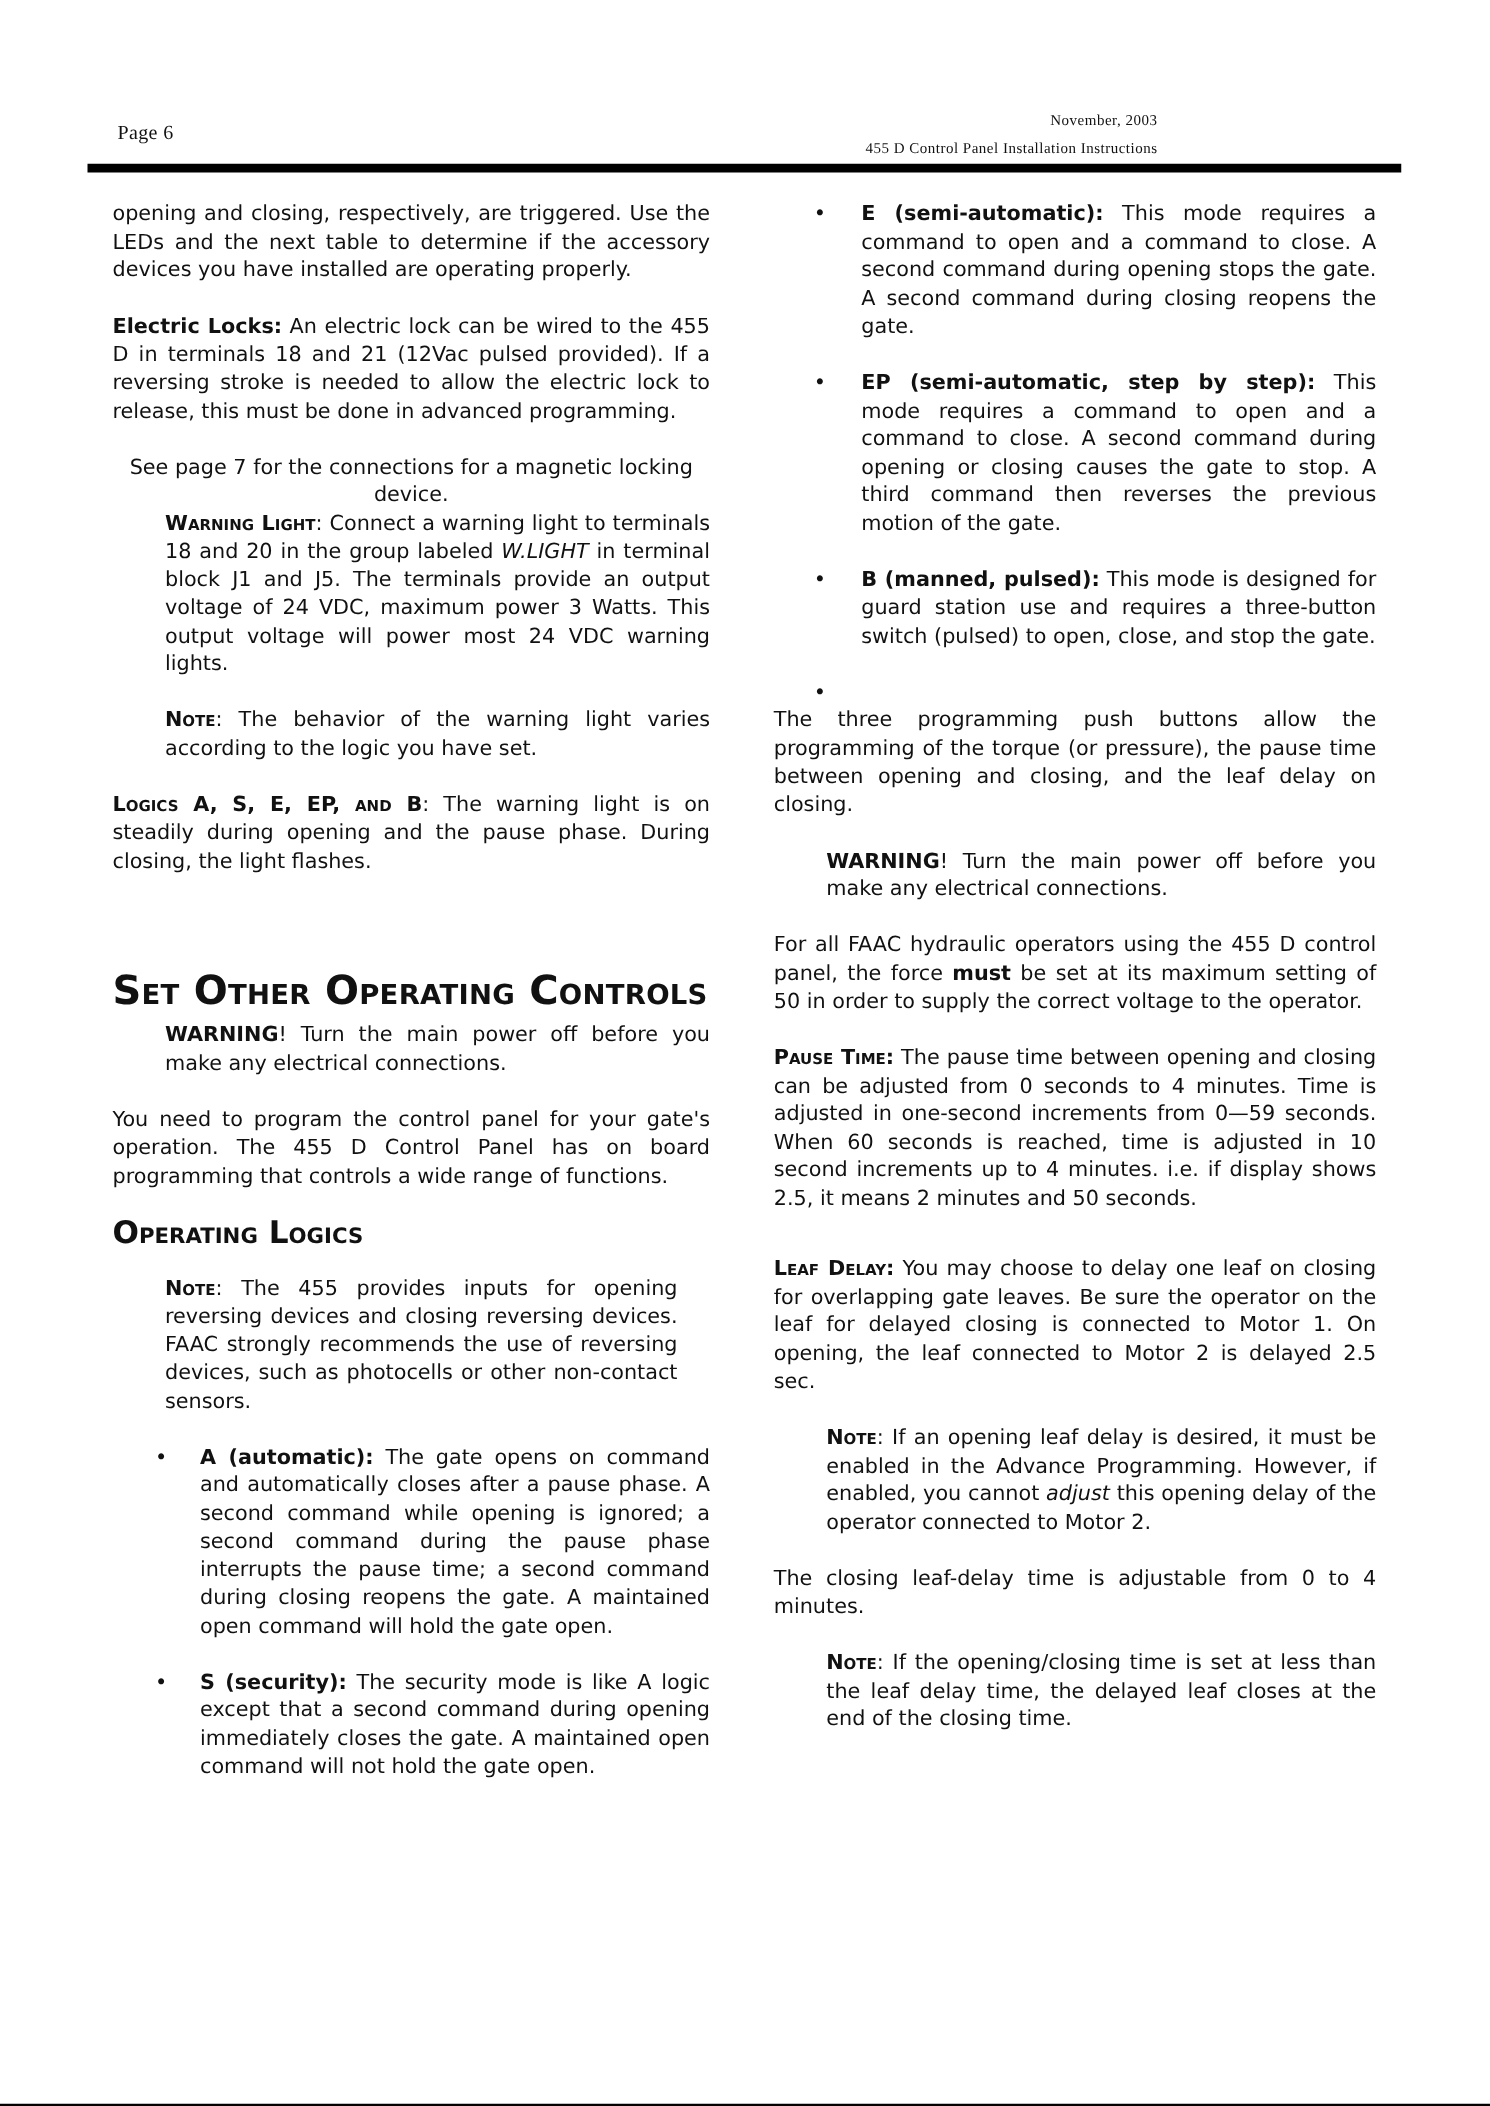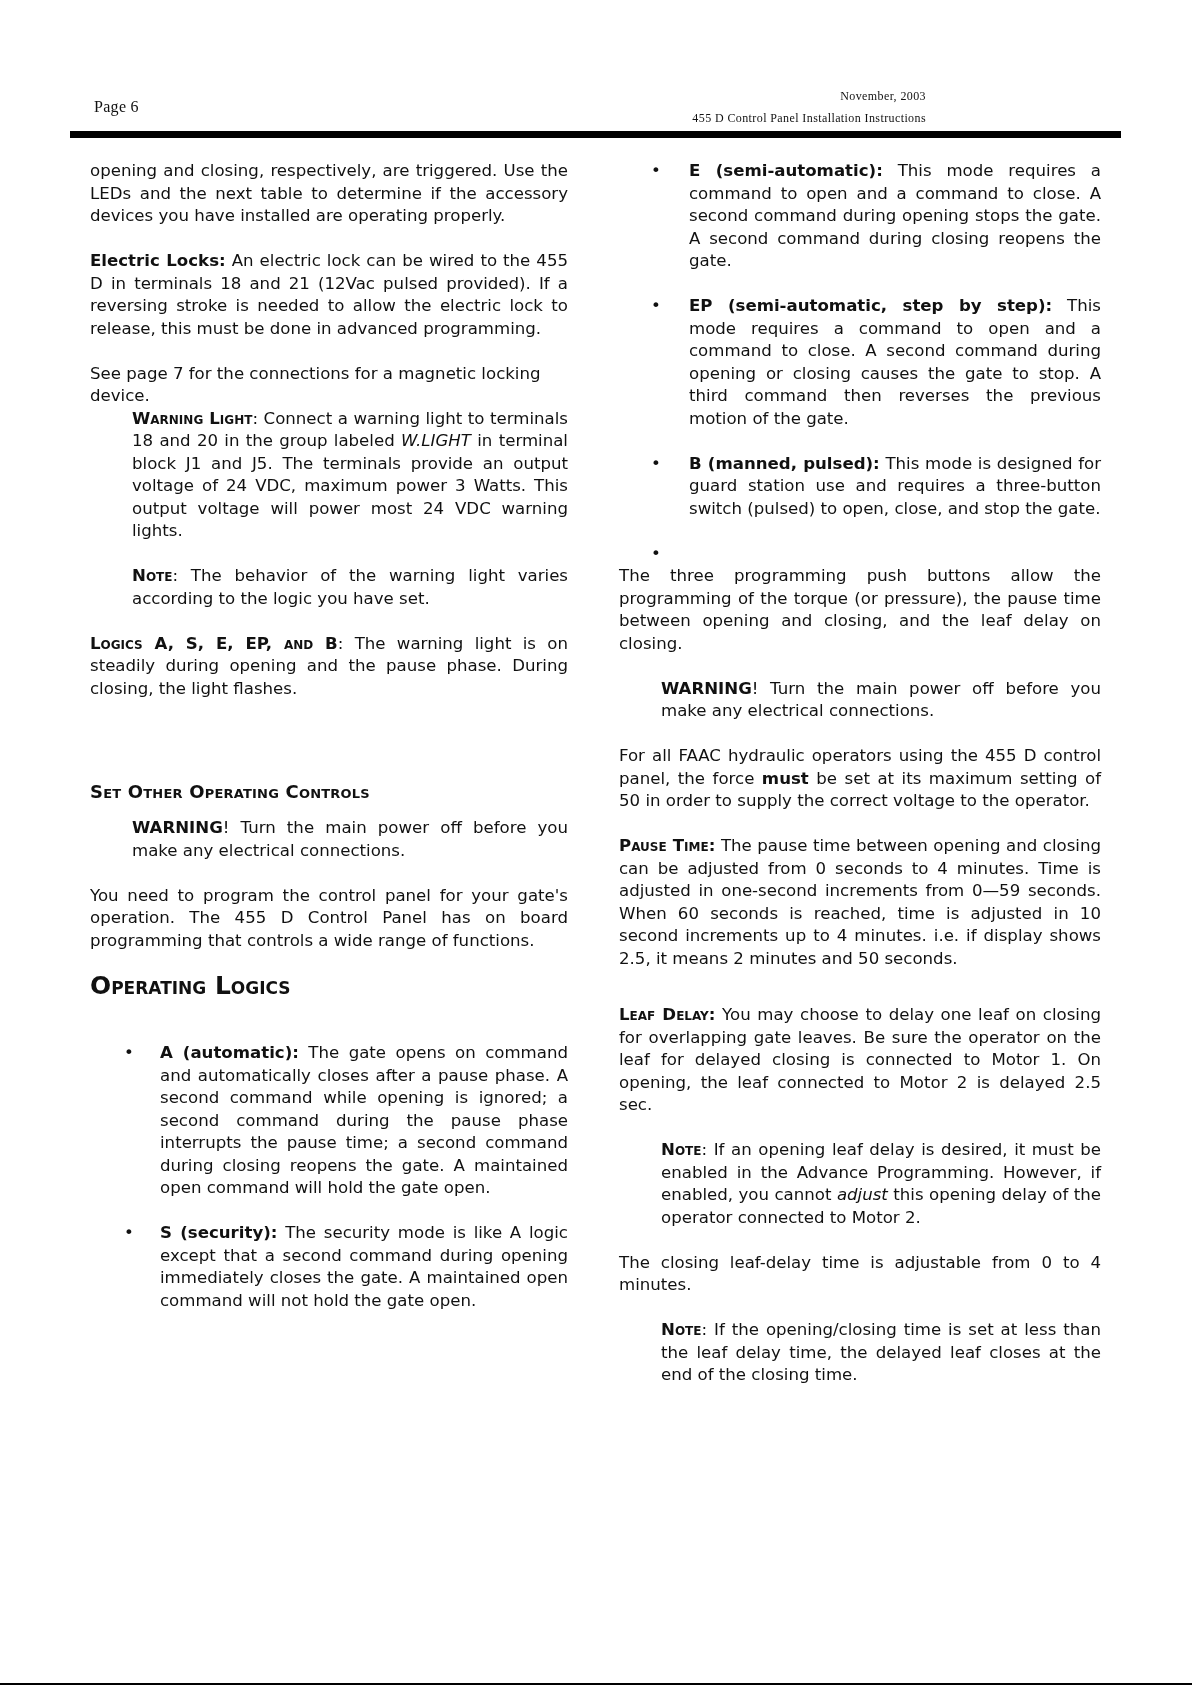--- a/index.html
+++ b/index.html
@@ -12,21 +12,21 @@
 
   .col { position:absolute; font-family:"DejaVu Sans","Liberation Sans",sans-serif; font-size:16.6px; line-height:22.5px; text-align:justify; }
   .col-left { left:90px; top:160px; width:478px; }
   .col-right { left:619px; top:160px; width:482px; }
   .col p { margin:0; }
   .gap { height:22.5px; }
   .indent { margin-left:42px !important; }
   .b { font-weight:bold; }
   .i { font-style:italic; }
   .sc { font-variant:small-caps; font-weight:bold; }
-  .h1 { font-family:"DejaVu Sans","Liberation Sans",sans-serif; font-weight:bold; font-size:18px; font-variant:small-caps; letter-spacing:0.2px; margin:0; text-align:left; }
+  .h1 { font-family:"DejaVu Sans","Liberation Sans",sans-serif; font-weight:bold; font-size:32px; font-variant:small-caps; letter-spacing:0.2px; margin:0; text-align:left; }
   .h2 { font-weight:bold; font-variant:small-caps; margin:0; text-align:left; }
   .bullet { position:relative; padding-left:70px; }
   .bullet .dot { position:absolute; left:34px; top:0; }
   .right-bullet { position:relative; padding-left:70px; }
   .right-bullet .dot { position:absolute; left:32px; top:0; }
 </style>
 </head>
 <body>
 
 <div class="page">
@@ -36,36 +36,37 @@
     <div>November, 2003</div>
     <div>455 D Control Panel Installation Instructions</div>
   </div>
   <div class="hdr-rule"></div>
 
   <div class="col col-left">
     <p>opening and closing, respectively, are triggered. Use the LEDs and the next table to determine if the accessory devices you have installed are operating properly.</p>
     <div class="gap"></div>
     <p><span class="b">Electric Locks:</span><span> An electric lock can be wired to the 455 D in terminals 18 and 21 (12Vac pulsed provided). If a reversing stroke is needed to allow the electric lock to release, this must be done in advanced programming.</span></p>
     <div class="gap"></div>
-    <p style="text-align:left">See page 7 for the connections for a magnetic locking device.</p>
+    <p style="text-align:center">See page 7 for the connections for a magnetic locking device.</p>
     <p class="indent"><span class="sc">Warning Light</span><span>: Connect a warning light to terminals 18 and 20 in the group labeled </span><span class="i">W.LIGHT</span><span> in terminal block J1 and J5. The terminals provide an output voltage of 24 VDC, maximum power 3 Watts. This output voltage will power most 24 VDC warning lights.</span></p>
     <div class="gap"></div>
     <p class="indent"><span class="sc">Note</span><span>: The behavior of the warning light varies according to the logic you have set.</span></p>
     <div class="gap"></div>
     <p><span class="sc">Logics A, S, E, EP, and B</span><span>: The warning light is on steadily during opening and the pause phase. During closing, the light flashes.</span></p>
     <div class="gap"></div>
     <div style="height:58px"></div>
     <h1 class="h1">Set Other Operating Controls</h1>
     <div style="height:14px"></div>
     <p class="indent"><span class="b">WARNING</span><span>! Turn the main power off before you make any electrical connections.</span></p>
     <div class="gap"></div>
     <p>You need to program the control panel for your gate's operation. The 455 D Control Panel has on board programming that controls a wide range of functions.</p>
     <div class="gap"></div>
     <h2 class="h2">Operating Logics</h2>
     <div class="gap"></div>
+    <p class="indent" style="margin-right:26px"><span class="sc">Note</span><span>: The 455 provides inputs for opening reversing devices and closing reversing devices. FAAC strongly recommends the use of reversing devices, such as photocells or other non-contact sensors.</span></p>
     <div class="gap"></div>
     <div class="bullet">
       <span class="dot">•</span>
       <p><span class="b">A (automatic):</span><span> The gate opens on command and automatically closes after a pause phase. A second command while opening is ignored; a second command during the pause phase interrupts the pause time; a second command during closing reopens the gate.  A maintained open command  will hold the gate open.</span></p>
     </div>
     <div class="gap"></div>
     <div class="bullet">
       <span class="dot">•</span>
       <p><span class="b">S (security):</span><span> The security mode is like A logic except that a second command during opening immediately closes the gate.  A maintained open command will not hold the gate open.</span></p>
     </div>

